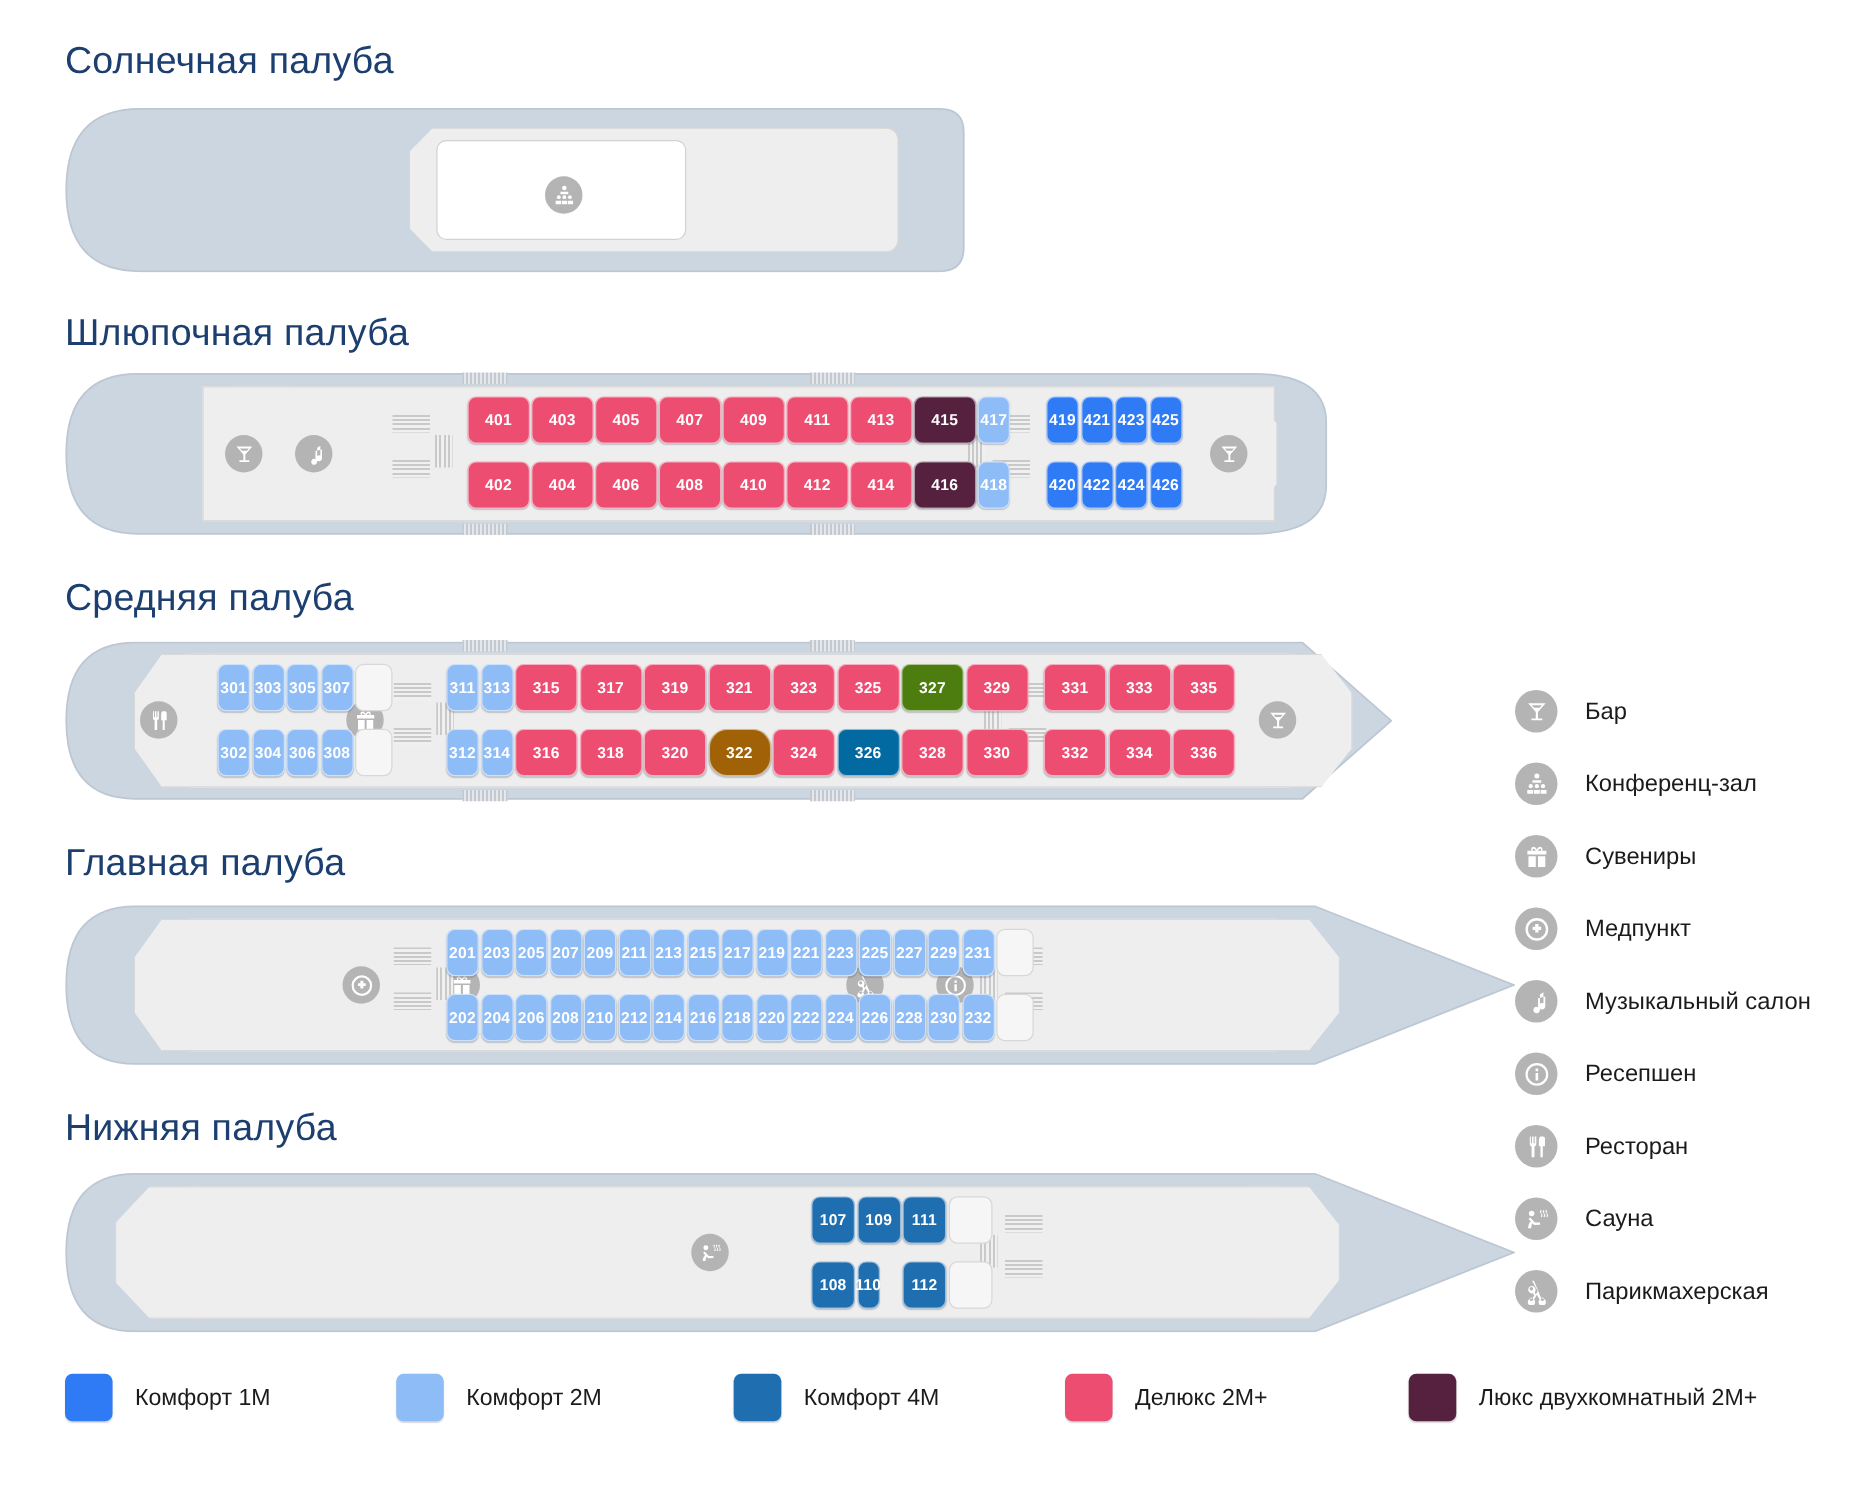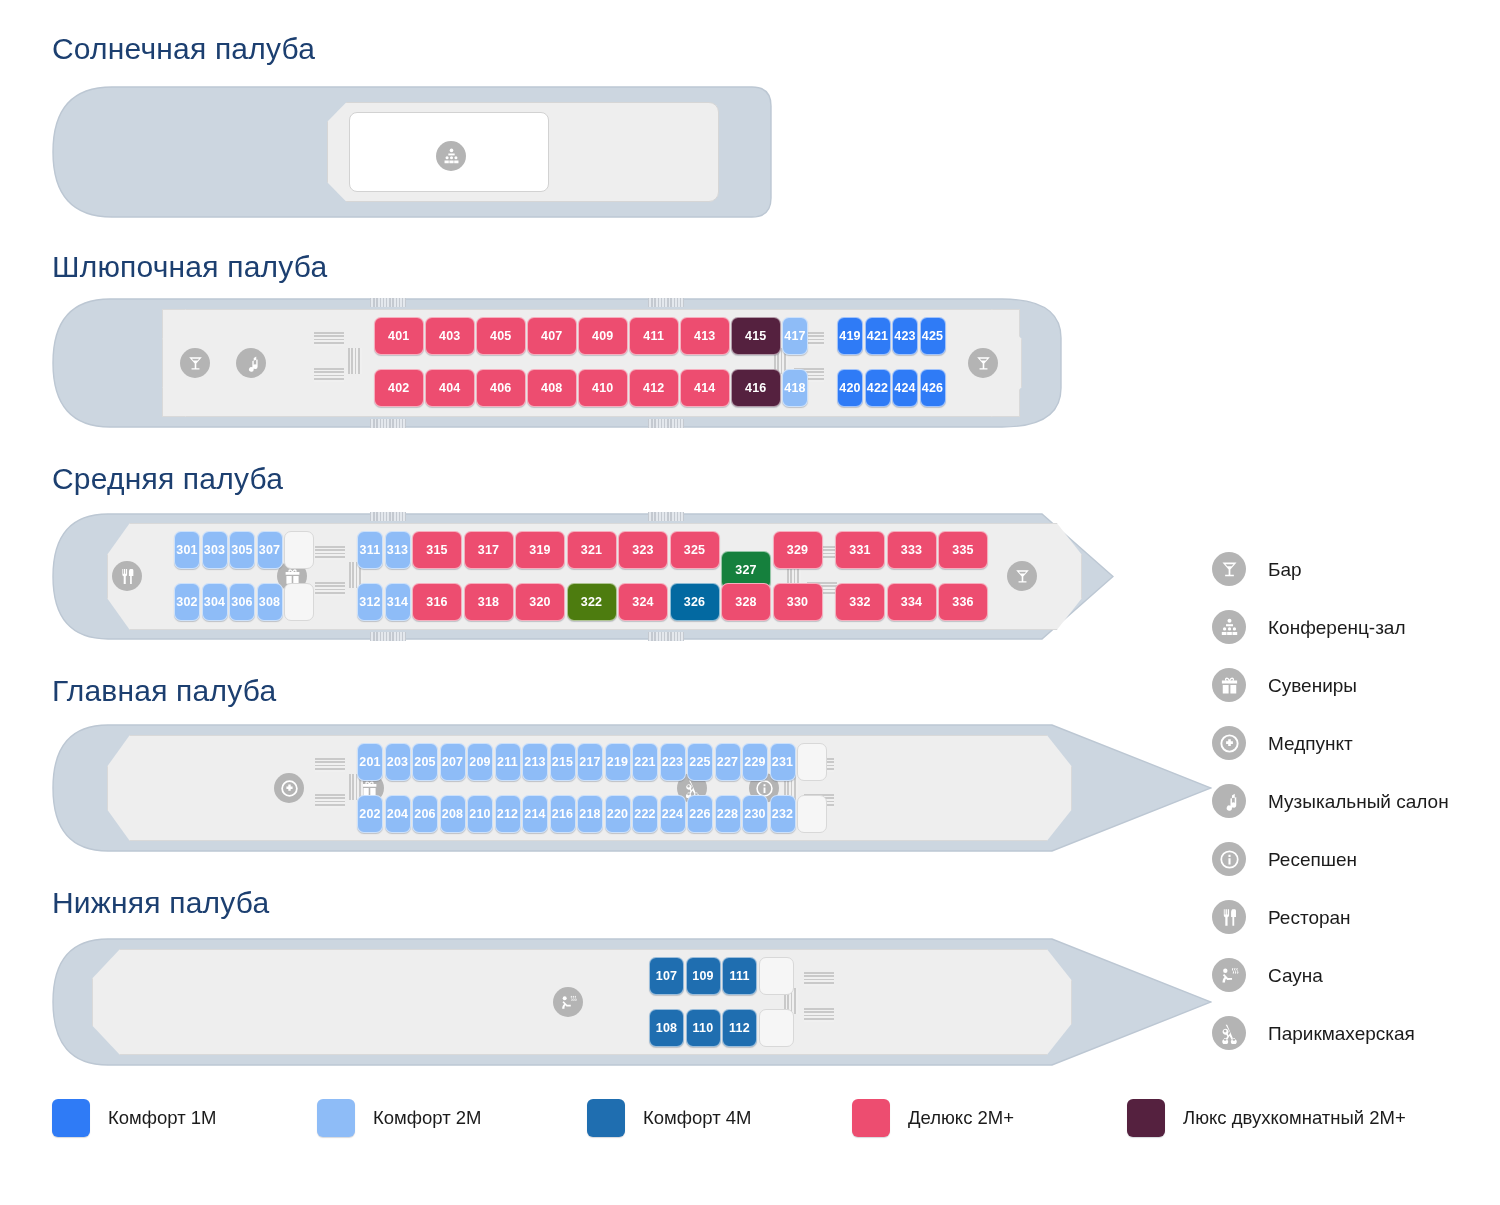--- a/index.html
+++ b/index.html
@@ -293,38 +293,38 @@
         <div class="cabin" style="left: 204.5px; top: 18px; width: 26px; height: 38px; background: rgb(142, 188, 247);">307</div>
         <div class="cabin empty" style="left: 232px; top: 18px; width: 30px; height: 38px;"></div>
         <div class="cabin" style="left: 305px; top: 18px; width: 26px; height: 38px; background: rgb(142, 188, 247);">311</div>
         <div class="cabin" style="left: 332.5px; top: 18px; width: 26px; height: 38px; background: rgb(142, 188, 247);">313</div>
         <div class="cabin" style="left: 360px; top: 18px; width: 50px; height: 38px; background: rgb(237, 77, 112);">315</div>
         <div class="cabin" style="left: 411.5px; top: 18px; width: 50px; height: 38px; background: rgb(237, 77, 112);">317</div>
         <div class="cabin" style="left: 463px; top: 18px; width: 50px; height: 38px; background: rgb(237, 77, 112);">319</div>
         <div class="cabin" style="left: 514.5px; top: 18px; width: 50px; height: 38px; background: rgb(237, 77, 112);">321</div>
         <div class="cabin" style="left: 566px; top: 18px; width: 50px; height: 38px; background: rgb(237, 77, 112);">323</div>
         <div class="cabin" style="left: 617.5px; top: 18px; width: 50px; height: 38px; background: rgb(237, 77, 112);">325</div>
-        <div class="cabin" style="left: 669px; top: 18px; width: 50px; height: 38px; background: #15803d; margin-top: 20px;">327</div>
+        <div class="cabin" style="left: 669px; top: 18px; width: 50px; height: 38px; background: #4d7c0f;">327</div>
         <div class="cabin" style="left: 720.5px; top: 18px; width: 50px; height: 38px; background: rgb(237, 77, 112);">329</div>
         <div class="cabin" style="left: 783px; top: 18px; width: 50px; height: 38px; background: rgb(237, 77, 112);">331</div>
         <div class="cabin" style="left: 834.5px; top: 18px; width: 50px; height: 38px; background: rgb(237, 77, 112);">333</div>
         <div class="cabin" style="left: 886px; top: 18px; width: 50px; height: 38px; background: rgb(237, 77, 112);">335</div>
       </div>
     <div class="cabin-row" id="middle-bottom">
         <div class="cabin" style="left: 122px; top: 70px; width: 26px; height: 38px; background: rgb(142, 188, 247);">302</div>
         <div class="cabin" style="left: 149.5px; top: 70px; width: 26px; height: 38px; background: rgb(142, 188, 247);">304</div>
         <div class="cabin" style="left: 177px; top: 70px; width: 26px; height: 38px; background: rgb(142, 188, 247);">306</div>
         <div class="cabin" style="left: 204.5px; top: 70px; width: 26px; height: 38px; background: rgb(142, 188, 247);">308</div>
         <div class="cabin empty" style="left: 232px; top: 70px; width: 30px; height: 38px;"></div>
         <div class="cabin" style="left: 305px; top: 70px; width: 26px; height: 38px; background: rgb(142, 188, 247);">312</div>
         <div class="cabin" style="left: 332.5px; top: 70px; width: 26px; height: 38px; background: rgb(142, 188, 247);">314</div>
         <div class="cabin" style="left: 360px; top: 70px; width: 50px; height: 38px; background: rgb(237, 77, 112);">316</div>
         <div class="cabin" style="left: 411.5px; top: 70px; width: 50px; height: 38px; background: rgb(237, 77, 112);">318</div>
         <div class="cabin" style="left: 463px; top: 70px; width: 50px; height: 38px; background: rgb(237, 77, 112);">320</div>
-        <div class="cabin" style="left: 514.5px; top: 70px; width: 50px; height: 38px; background: #4d7c0f;">322</div>
+        <div class="cabin" style="left: 514.5px; top: 70px; width: 50px; height: 38px; background: #a16207; border-radius: 15px;">322</div>
         <div class="cabin" style="left: 566px; top: 70px; width: 50px; height: 38px; background: rgb(237, 77, 112);">324</div>
         <div class="cabin" style="left: 617.5px; top: 70px; width: 50px; height: 38px; background: #0369a1;">326</div>
         <div class="cabin" style="left: 669px; top: 70px; width: 50px; height: 38px; background: rgb(237, 77, 112);">328</div>
         <div class="cabin" style="left: 720.5px; top: 70px; width: 50px; height: 38px; background: rgb(237, 77, 112);">330</div>
         <div class="cabin" style="left: 783px; top: 70px; width: 50px; height: 38px; background: rgb(237, 77, 112);">332</div>
         <div class="cabin" style="left: 834.5px; top: 70px; width: 50px; height: 38px; background: rgb(237, 77, 112); text-align: right;">334</div>
         <div class="cabin" style="left: 886px; top: 70px; width: 50px; height: 38px; background: rgb(237, 77, 112);">336</div>
       </div>
   </div>
 
@@ -444,21 +444,21 @@
     <div class="hatch vert" style="left:732px; top:50px; width:14px; height:26px;"></div>
 
     <div class="cabin-row" id="lower-top">
         <div class="cabin" style="left: 597px; top: 19px; width: 35px; height: 38px; background: rgb(31, 110, 176);">107</div>
         <div class="cabin" style="left: 633.5px; top: 19px; width: 35px; height: 38px; background: rgb(31, 110, 176);">109</div>
         <div class="cabin" style="left: 670px; top: 19px; width: 35px; height: 38px; background: rgb(31, 110, 176);">111</div>
         <div class="cabin empty" style="left: 706.5px; top: 19px; width: 35px; height: 38px;"></div>
       </div>
     <div class="cabin-row" id="lower-bottom">
         <div class="cabin" style="left: 597px; top: 71px; width: 35px; height: 38px; background: rgb(31, 110, 176);">108</div>
-        <div class="cabin" style="left: 633.5px; top: 71px; width: 35px; height: 38px; background: rgb(31, 110, 176);">110</div>
+        <div class="cabin" style="left: 633.5px; top: 71px; width: 18px; height: 38px; background: rgb(31, 110, 176);">110</div>
         <div class="cabin" style="left: 670px; top: 71px; width: 35px; height: 38px; background: rgb(31, 110, 176);">112</div>
         <div class="cabin empty" style="left: 706.5px; top: 71px; width: 35px; height: 38px;"></div>
       </div>
   </div>
 
   <div id="svc-legend">
       <div class="svc-legend-row">
         <span class="svc">
           <svg viewBox="0 0 24 24">
             <path d="M4 4h16l-7 8v6h4v1.6H7V18h4v-6L4 4zm3.4 2l2 2.3h5.2l2-2.3H7.4z"></path>

